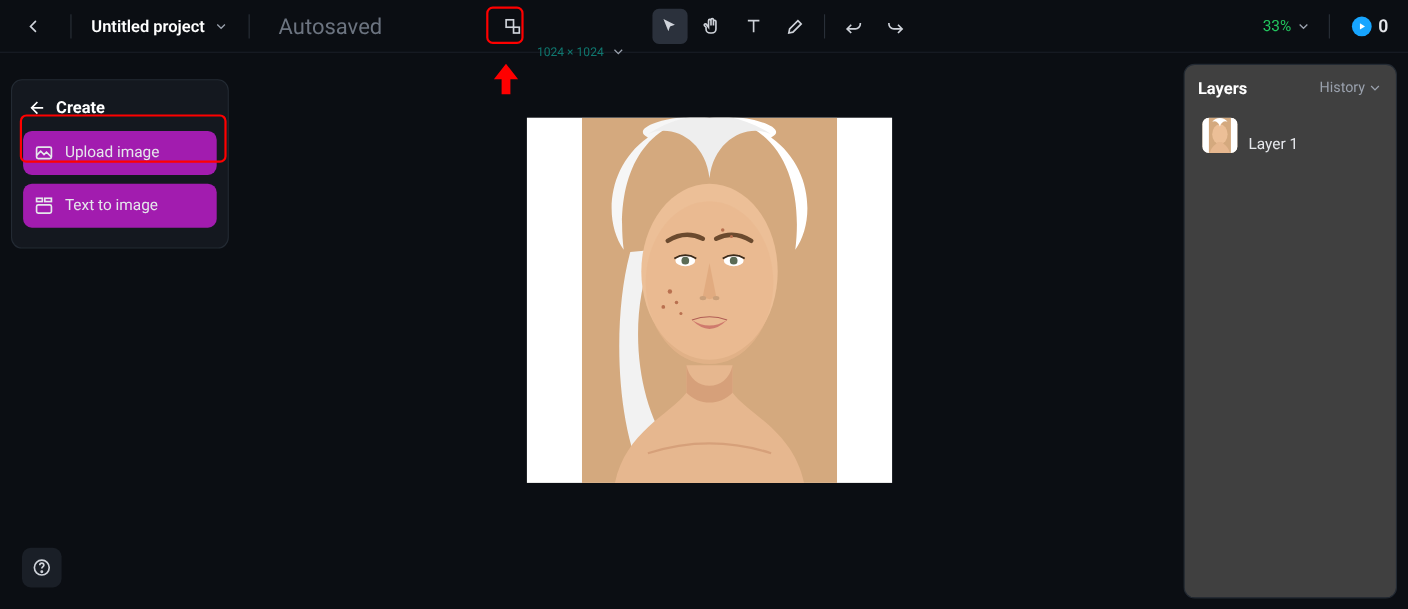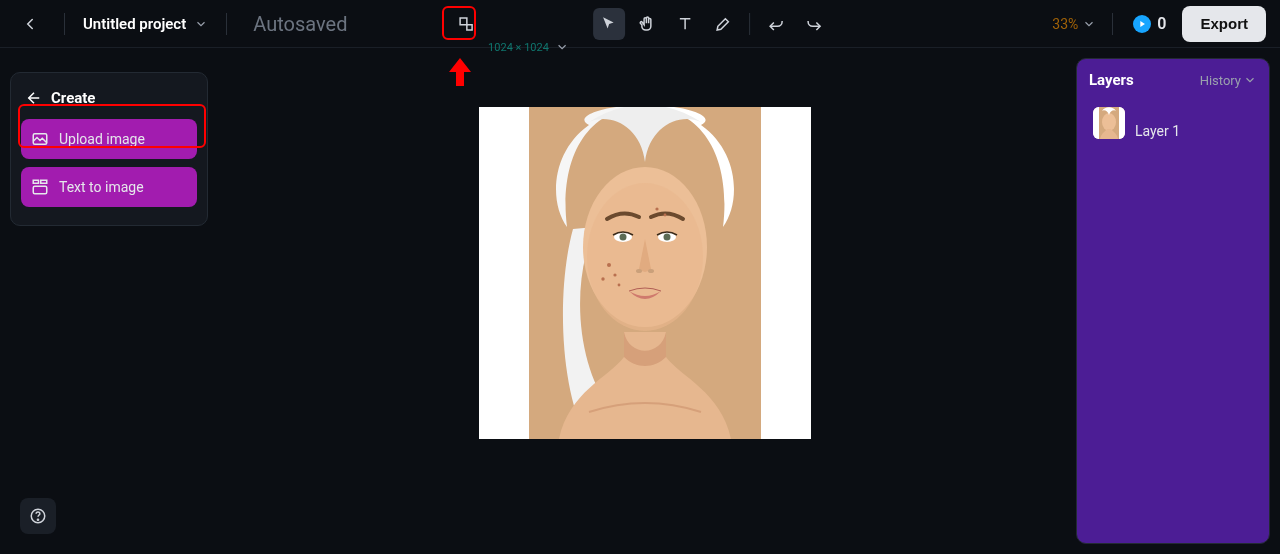--- a/index.html
+++ b/index.html
@@ -10,38 +10,38 @@
   .tb-center{position:absolute;left:50%;transform:translateX(-50%);display:flex;align-items:center;gap:6px;}
   .tb-right{margin-left:auto;display:flex;align-items:center;gap:12px;}
   .iconbtn{width:32px;height:32px;display:flex;align-items:center;justify-content:center;border-radius:6px;color:#cfd3da;cursor:pointer;}
   .iconbtn.active{background:#2b313c;}
   .iconbtn svg{width:18px;height:18px;}
   .vsep{width:1px;height:22px;background:#2a3039;margin:0 4px;}
   .proj{display:flex;align-items:center;gap:6px;}
   .proj-name{font-weight:600;font-size:15px;color:#fff;}
   .autosaved{color:#6c7480;font-size:20px;margin-left:8px;}
   .canvas-size{display:flex;align-items:center;gap:4px;font-size:11px;color:#0f766e;margin-top:47px;}
-  .zoom{display:flex;align-items:center;gap:2px;font-size:14px;color:#a16207;}
+  .zoom{display:flex;align-items:center;gap:2px;font-size:14px;color:#22c55e;}
   .credits{display:flex;align-items:center;gap:6px;background:transparent;padding:2px 4px;}
   .credit-badge{width:18px;height:18px;border-radius:50%;background:#17a5ff;display:flex;align-items:center;justify-content:center;}
   .credit-badge svg{width:10px;height:10px;fill:#fff;}
   .export-btn{background:#e5e7eb;color:#111;border:none;border-radius:8px;height:36px;padding:0 18px;font-weight:600;font-size:15px;cursor:pointer;}
   
   .left-panel{position:absolute;left:10px;top:72px;width:198px;background:#14181f;border:1px solid #232a33;border-radius:10px;padding:12px 8px 10px;}
   .lp-header{display:flex;align-items:center;gap:8px;font-weight:700;font-size:15px;color:#fff;margin:4px 6px 12px;}
   .lp-item{display:flex;align-items:center;gap:10px;height:40px;padding:0 10px;margin:8px 2px;border-radius:8px;background:#a21caf;color:#e5e7eb;font-size:14px;cursor:pointer;}
   .lp-item svg{width:18px;height:18px;flex-shrink:0;}
   
   .red-outline{position:absolute;border:2px solid #ff0000;border-radius:6px;pointer-events:none;}
   
   .canvas-wrap{position:absolute;left:220px;right:210px;top:48px;bottom:0;display:flex;align-items:center;justify-content:center;}
   .canvas-bg{width:332px;height:332px;background:#fff;position:relative;margin-top:-56px;}
   .canvas-img{position:absolute;left:50px;top:0;width:232px;height:332px;}
   
-  .right-panel{position:absolute;right:10px;top:58px;bottom:10px;width:194px;background:#4c1d95;border:1px solid #232a33;border-radius:10px;padding:12px;}
+  .right-panel{position:absolute;right:10px;top:58px;bottom:10px;width:194px;background:#404040;border:1px solid #232a33;border-radius:10px;padding:12px;}
   .rp-header{display:flex;align-items:center;justify-content:space-between;margin-bottom:14px;}
   .rp-title{font-weight:700;font-size:15px;color:#fff;}
   .rp-history{font-size:13px;color:#9aa1ad;display:flex;align-items:center;gap:2px;cursor:pointer;}
   .layer-row{display:flex;align-items:flex-end;gap:10px;padding:4px;border-radius:6px;cursor:pointer;}
   .layer-thumb{width:32px;height:32px;border-radius:6px;overflow:hidden;background:#e9d1b7;}
   .layer-name{font-size:14px;color:#e5e7eb;}
   
   .help-btn{position:absolute;left:20px;bottom:20px;width:36px;height:36px;border-radius:8px;background:#1a1f27;display:flex;align-items:center;justify-content:center;color:#cfd3da;cursor:pointer;}
   
   .red-arrow{position:absolute;pointer-events:none;}
@@ -129,21 +129,20 @@
     </div>
     <div class="vsep"></div>
     <div class="credits">
       <span class="credit-badge">
         <svg viewBox="0 0 24 24">
             <path d="M8 5v14l11-7z"></path>
           </svg>
       </span>
       <span style="font-weight:600;color:#e5e7eb;">0</span>
     </div>
-    <button class="export-btn">Export</button>
   </div>
 </div>
 
 <div class="left-panel">
   <div class="lp-header">
     <svg width="18" height="18" viewBox="0 0 24 24" fill="none" stroke="currentColor" stroke-width="2">
         <line x1="19" y1="12" x2="5" y2="12"></line>
         <polyline points="12 19 5 12 12 5"></polyline>
       </svg>
     <span>Create</span>

